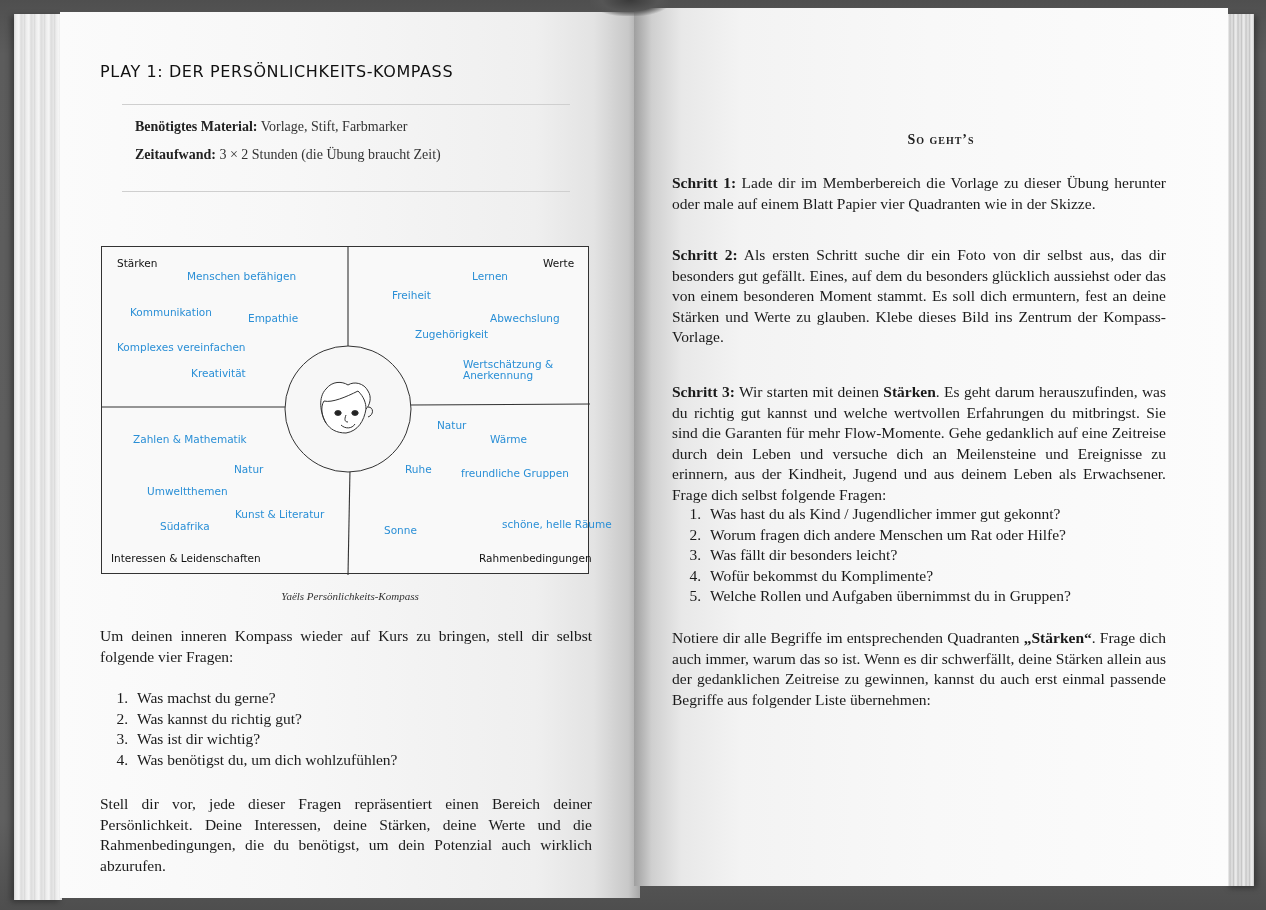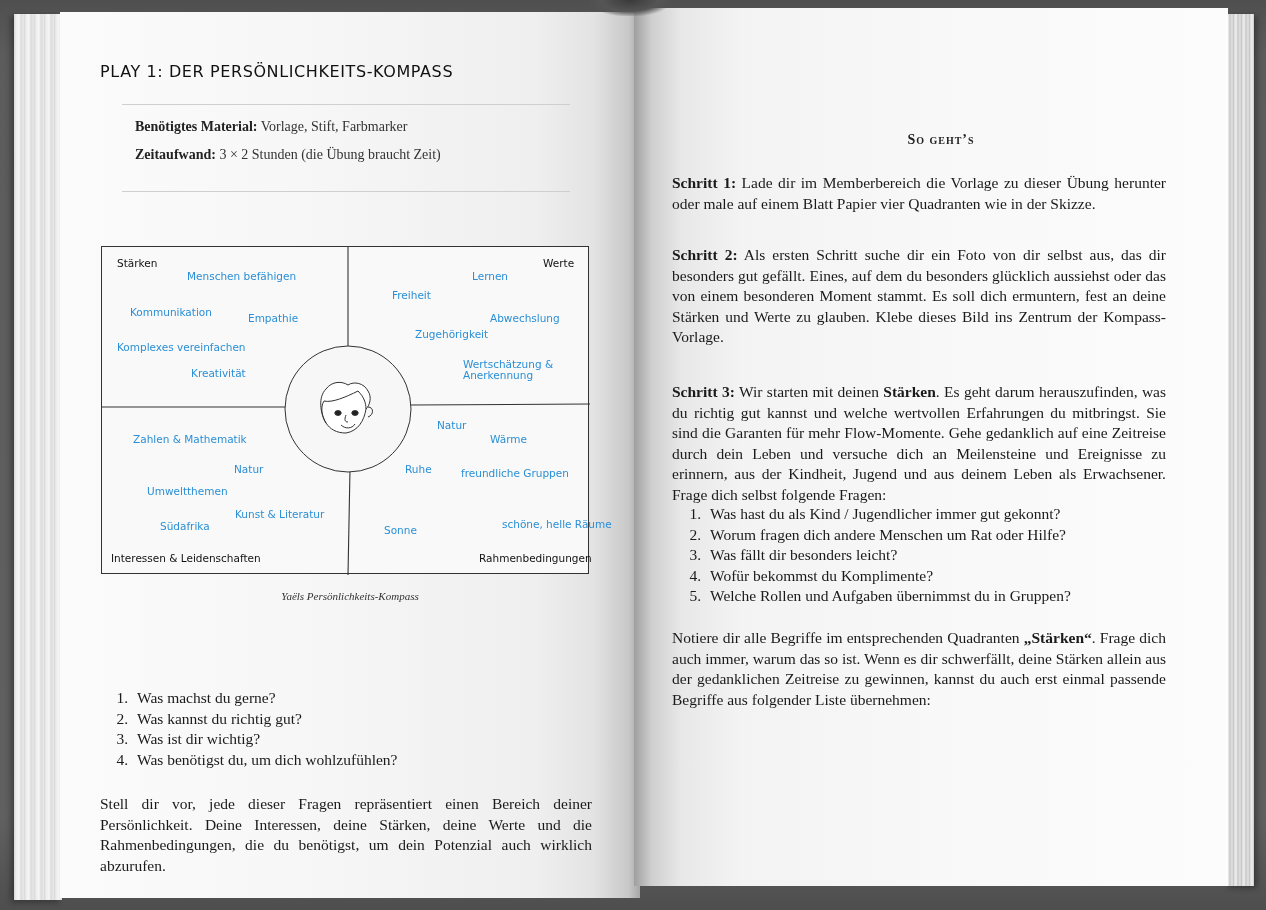--- a/index.html
+++ b/index.html
@@ -165,20 +165,21 @@
     <span class="term" style="left:388px;top:187px;">Wärme</span>
     <span class="term" style="left:303px;top:217px;">Ruhe</span>
     <span class="term" style="left:359px;top:221px;">freundliche Gruppen</span>
     <span class="term" style="left:282px;top:278px;">Sonne</span>
     <span class="term" style="left:356px;top:272px;margin-left:44px;">schöne, helle Räume</span>
     <span class="qlabel" style="left:377px;top:305px;">Rahmenbedingungen</span>
   </div>
 
   <div class="caption">Yaëls Persönlichkeits-Kompass</div>
 
+  <p class="body-text lp1">Um deinen inneren Kompass wieder auf Kurs zu bringen, stell dir selbst folgende vier Fragen:</p>
 
   <ol class="olist ll">
     <li>
         <span class="num">1.</span>
         <span>Was machst du gerne?</span>
       </li>
     <li>
         <span class="num">2.</span>
         <span>Was kannst du richtig gut?</span>
       </li>

